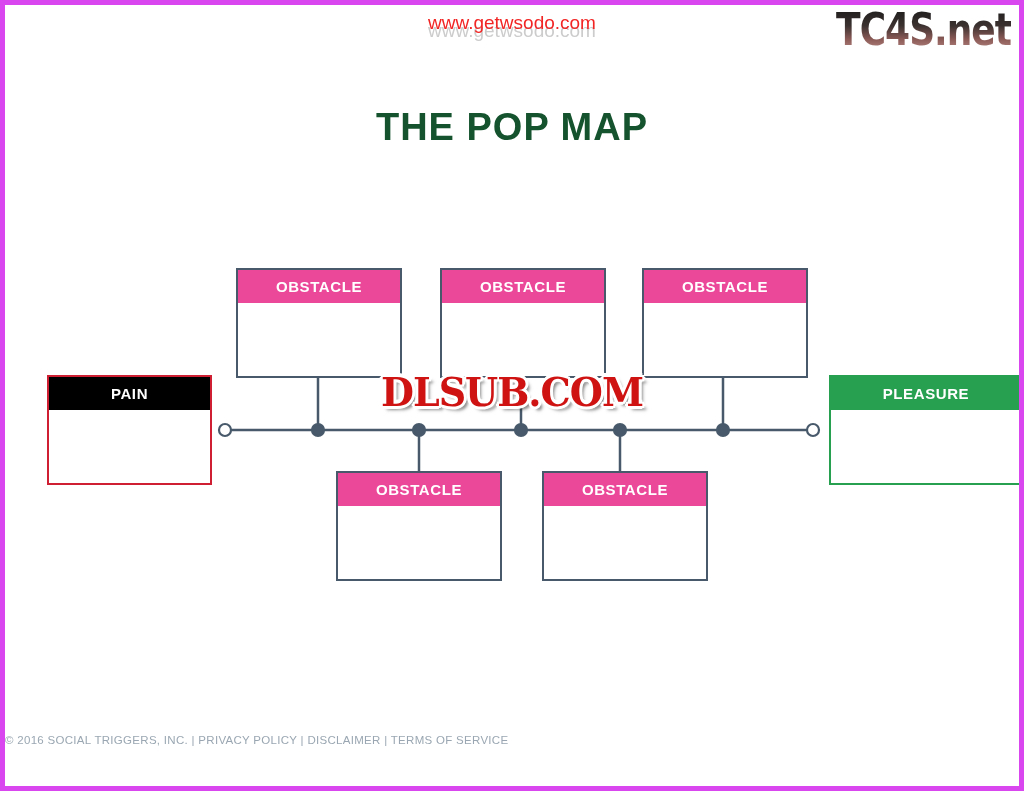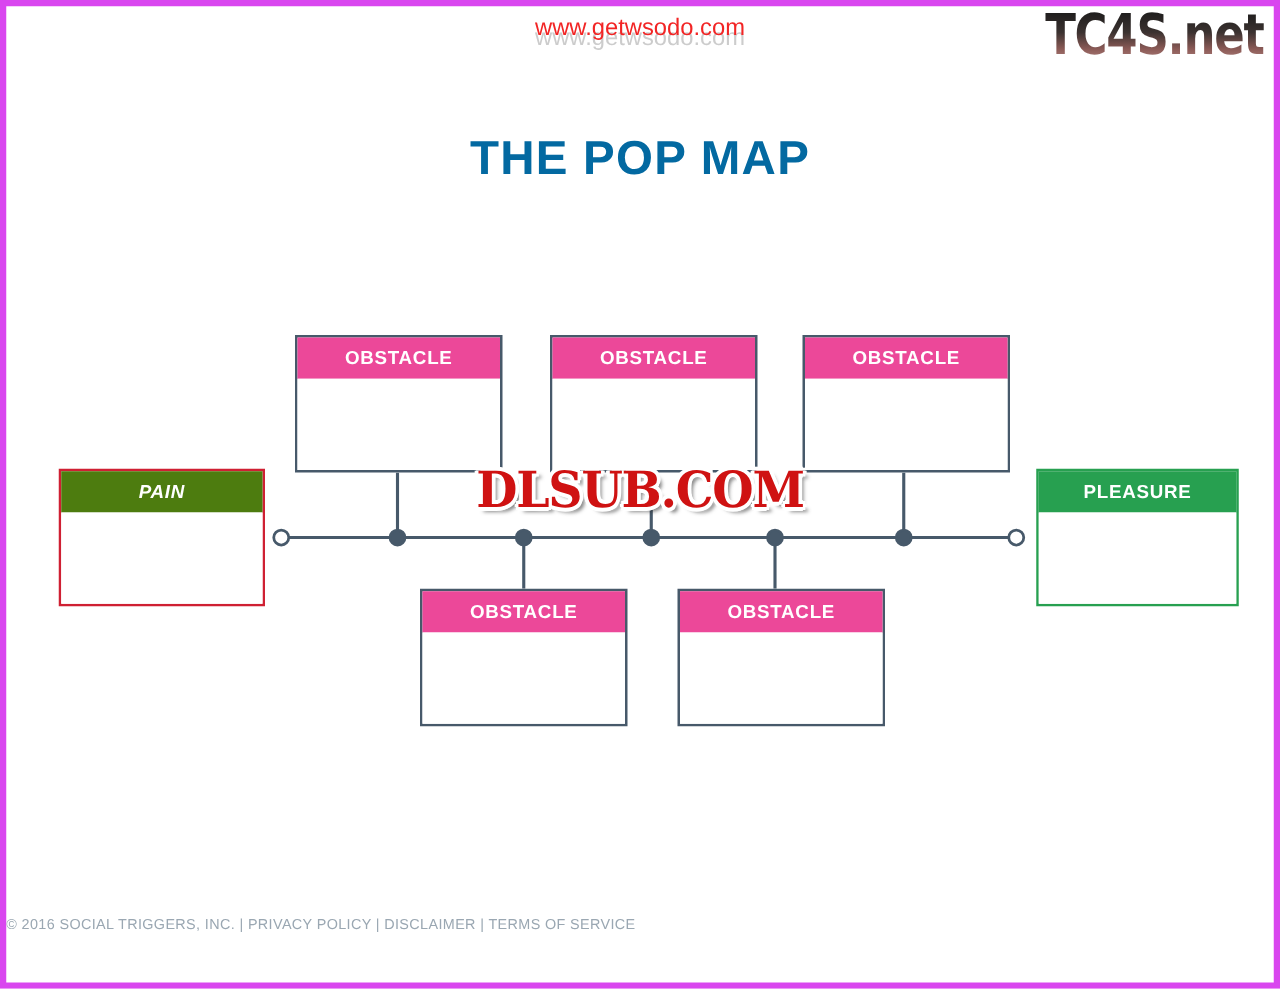--- a/index.html
+++ b/index.html
@@ -110,21 +110,21 @@
 
   
   .page-title {
     position: absolute;
     left: 0;
     right: 0;
     top: 102px;
     text-align: center;
     font-size: 38px;
     font-weight: bold;
-    color: #0369a1;
+    color: #14532d;
     letter-spacing: 1px;
     line-height: 1.1;
   }
 
   
   #diagram {
     position: absolute;
     left: 0;
     top: 0;
     width: 1024px;
@@ -162,22 +162,21 @@
   }
   .card.obstacle .card-header {
     background: #ec4899;
   }
 
   
   .card.pain {
     border: 2px solid #cf2033;
   }
   .card.pain .card-header {
-    background: #4d7c0f;
-    font-style: italic;
+    background: #000000;
   }
 
   
   .card.pleasure {
     border: 2px solid #27a050;
   }
   .card.pleasure .card-header {
     background: #27a050;
   }
 
@@ -226,21 +225,21 @@
         <circle cx="718" cy="425" r="6" stroke="#47596a" stroke-width="2.2" fill="#47596a"></circle>
         <circle cx="808" cy="425" r="6" stroke="#47596a" stroke-width="2.2" fill="#ffffff"></circle>
       </g>
   </svg>
 
   <div id="cards">
       <div class="card pain" style="left: 42px; top: 370px; width: 165px; height: 110px;">
         <div class="card-header">PAIN</div>
         <div class="card-body" style="height: 73px;"></div>
       </div>
-      <div class="card pleasure" style="left: 824px; top: 370px; width: 162px; height: 110px;">
+      <div class="card pleasure" style="left: 824px; top: 370px; width: 194px; height: 110px;">
         <div class="card-header">PLEASURE</div>
         <div class="card-body" style="height: 73px;"></div>
       </div>
       <div class="card obstacle" style="left: 231px; top: 263px; width: 166px; height: 110px;">
         <div class="card-header">OBSTACLE</div>
         <div class="card-body" style="height: 73px;"></div>
       </div>
       <div class="card obstacle" style="left: 435px; top: 263px; width: 166px; height: 110px;">
         <div class="card-header">OBSTACLE</div>
         <div class="card-body" style="height: 73px;"></div>

